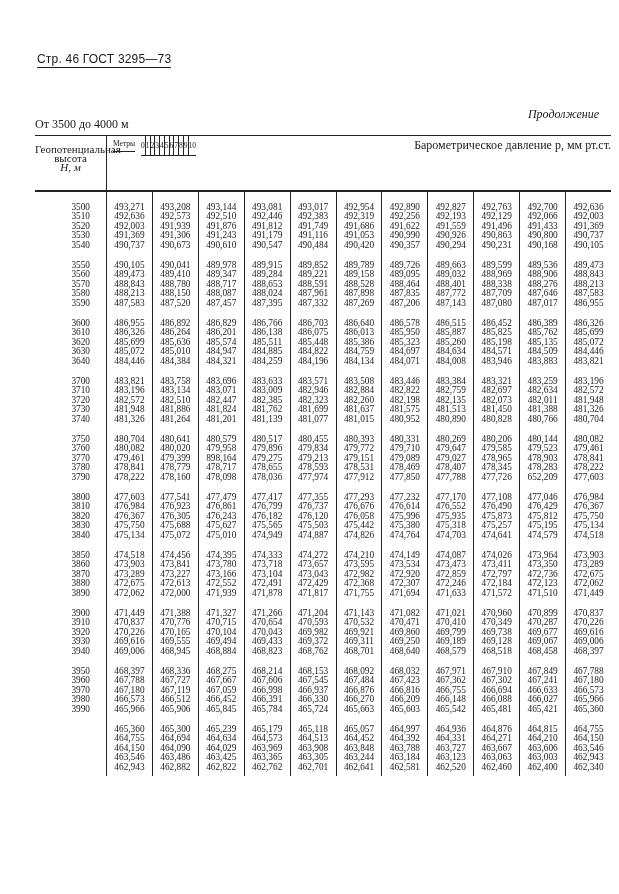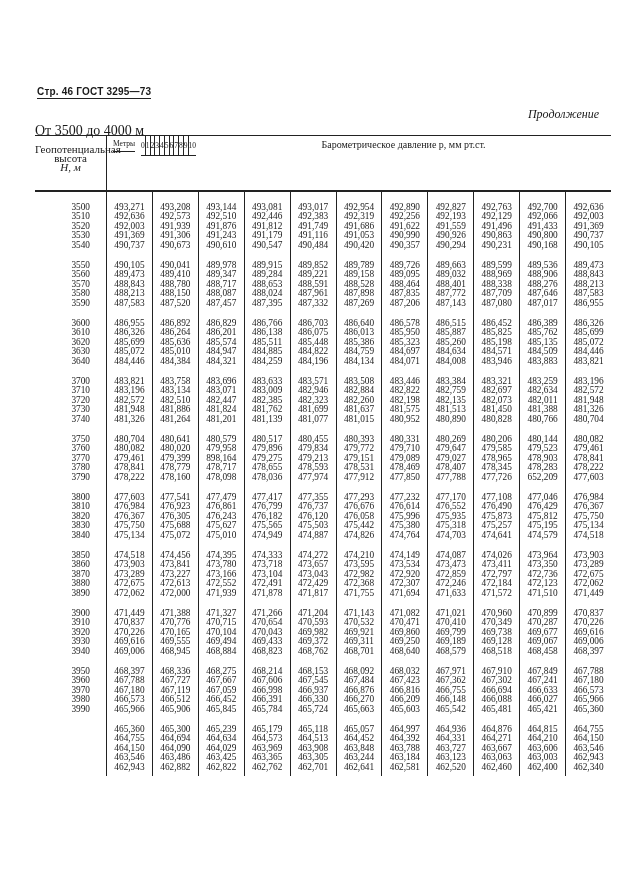--- a/index.html
+++ b/index.html
@@ -1,45 +1,45 @@
 <!DOCTYPE html>
 <html><head>
 <meta charset="utf-8">
 <style>
   html, body { margin: 0; padding: 0; background: #ffffff; }
   body {
     width: 619px; height: 894px; position: relative; overflow: hidden;
     font-family: "Liberation Serif", "DejaVu Serif", serif; color: #1a1a1a;
   }
   .page-header {
-    position: absolute; left: 37px; top: 86px;
+    position: absolute; left: 37px; top: 52px;
     font-family: "Liberation Sans", "DejaVu Sans", sans-serif;
-    font-weight: bold; font-size: 10px; letter-spacing: 0.2px;
+    font-weight: normal; font-size: 12px; letter-spacing: 0.2px;
     border-bottom: 1.5px solid #222; padding-bottom: 1px;
   }
   .continuation {
     position: absolute; right: 20px; top: 107px;
     font-style: italic; font-size: 12px;
   }
   .range-title {
-    position: absolute; left: 35px; top: 123px; font-size: 14px;
+    position: absolute; left: 35px; top: 117px; font-size: 12px;
   }
   .table-wrap { position: absolute; left: 35px; top: 135px; width: 576px; }
   .rule-top { border-top: 1.5px solid #222; }
   .hdr { display: flex; height: 54px; border-bottom: 2px solid #222; }
   .hdr-left {
     width: 72px; border-right: 1px solid #222; font-size: 11px;
     text-align: center; padding-top: 9px; line-height: 9px; box-sizing: border-box;
   }
   .hdr-right { flex: 1; display: flex; }
   .hdr-metry { height: 15px; font-size: 7.5px; text-align: center; line-height: 15px; border-bottom: 1px solid #222; margin-left: 6px; }
   .hdr-cols { display: flex; height: 19px; border-bottom: 1px solid #222; margin-left: 6px; }
   .hdr-col { flex: 1; text-align: center; font-size: 7.5px; line-height: 19px; border-right: 1px solid #222; }
   .hdr-col:last-child { border-right: none; }
-  .hdr-baro { flex: 1; font-size: 10px; text-align: center; line-height: 18px; }
+  .hdr-baro { flex: 1; font-size: 12px; text-align: right; line-height: 18px; }
   .body { display: flex; }
   .h-col { width: 72px; border-right: 1px solid #222; box-sizing: border-box; }
   .data-cols { flex: 1; display: flex; }
   .d-col { flex: 1; border-right: 1px solid #222; }
   .d-col:last-child { border-right: none; }
   .group { padding-top: 11px; height: 58px; box-sizing: border-box; }
   .group:last-child { height: 62px; }
   .cell {
     height: 9.4px; line-height: 9.4px; font-size: 9.3px; text-align: center;
     white-space: nowrap;

